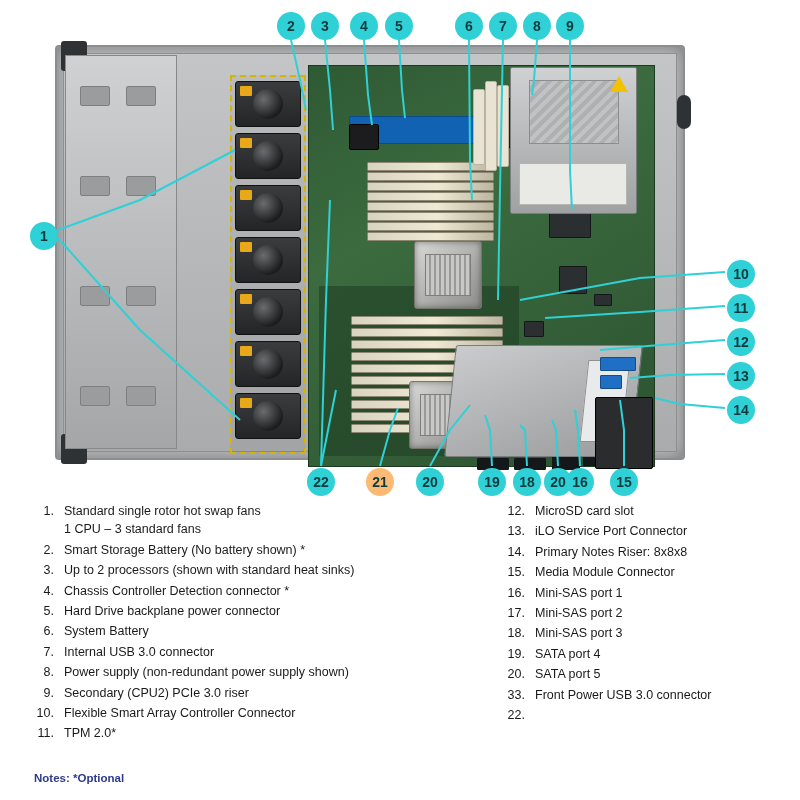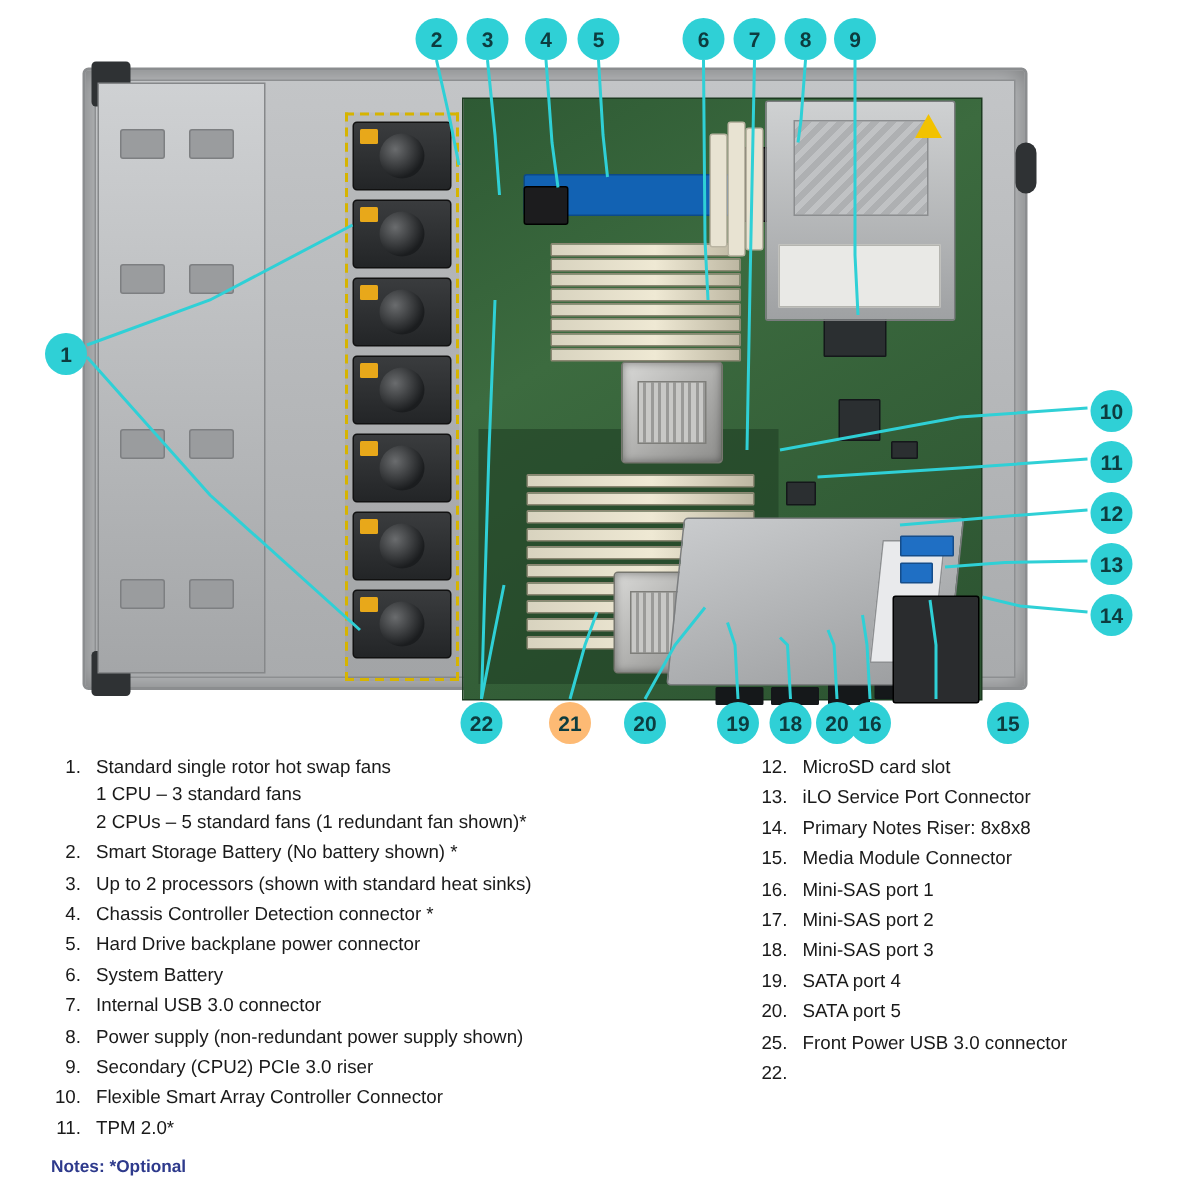--- a/index.html
+++ b/index.html
@@ -459,36 +459,36 @@
         <div class="cal" style="left: 385px; top: 12px; background: rgb(47, 208, 214);">5</div>
         <div class="cal" style="left: 455px; top: 12px; background: rgb(47, 208, 214);">6</div>
         <div class="cal" style="left: 489px; top: 12px; background: rgb(47, 208, 214);">7</div>
         <div class="cal" style="left: 523px; top: 12px; background: rgb(47, 208, 214);">8</div>
         <div class="cal" style="left: 556px; top: 12px; background: rgb(47, 208, 214);">9</div>
         <div class="cal" style="left: 727px; top: 260px; background: rgb(47, 208, 214);">10</div>
         <div class="cal" style="left: 727px; top: 294px; background: rgb(47, 208, 214);">11</div>
         <div class="cal" style="left: 727px; top: 328px; background: rgb(47, 208, 214);">12</div>
         <div class="cal" style="left: 727px; top: 362px; background: rgb(47, 208, 214);">13</div>
         <div class="cal" style="left: 727px; top: 396px; background: rgb(47, 208, 214);">14</div>
-        <div class="cal" style="left: 610px; top: 468px; background: rgb(47, 208, 214); margin-left: 48px;">15</div>
+        <div class="cal" style="left: 610px; top: 468px; background: rgb(47, 208, 214);">15</div>
         <div class="cal" style="left: 566px; top: 468px; background: rgb(47, 208, 214);">16</div>
         <div class="cal" style="left: 544px; top: 468px; background: rgb(47, 208, 214);">20</div>
         <div class="cal" style="left: 513px; top: 468px; background: rgb(47, 208, 214);">18</div>
         <div class="cal" style="left: 478px; top: 468px; background: rgb(47, 208, 214);">19</div>
         <div class="cal" style="left: 416px; top: 468px; background: rgb(47, 208, 214);">20</div>
         <div class="cal" style="left: 366px; top: 468px; background: #fdba74;">21</div>
         <div class="cal" style="left: 307px; top: 468px; background: rgb(47, 208, 214);">22</div>
       </div>
   </div>
 
   <div id="legend">
     <div class="col col-left" id="legend-left">
         <div class="item">
           <span class="num">1.</span>
-          <span class="txt"><span>Standard single rotor hot swap fans</span><span class="sub">1 CPU – 3 standard fans</span><span class="sub">2 CPUs – 5 standard fans (1 redundant fan shown)*</span></span>
+          <span class="txt"><span>Standard single rotor hot swap fans</span><span class="sub">1 CPU – 3 standard fans</span></span>
         </div>
         <div class="item">
           <span class="num">2.</span>
           <span class="txt"><span>Smart Storage Battery (No battery shown) *</span></span>
         </div>
         <div class="item">
           <span class="num">3.</span>
           <span class="txt"><span>Up to 2 processors (shown with standard heat sinks)</span></span>
         </div>
         <div class="item">
@@ -555,21 +555,21 @@
         </div>
         <div class="item">
           <span class="num">19.</span>
           <span class="txt"><span>SATA port 4</span></span>
         </div>
         <div class="item">
           <span class="num">20.</span>
           <span class="txt"><span>SATA port 5</span></span>
         </div>
         <div class="item">
-          <span class="num">25.</span>
+          <span class="num">33.</span>
           <span class="txt"><span>Front Power USB 3.0 connector</span></span>
         </div>
         <div class="item">
           <span class="num">22.</span>
         </div>
       </div>
     <div id="notes">
       <span>Notes:</span>
       <span class="opt">*Optional</span>
     </div>

